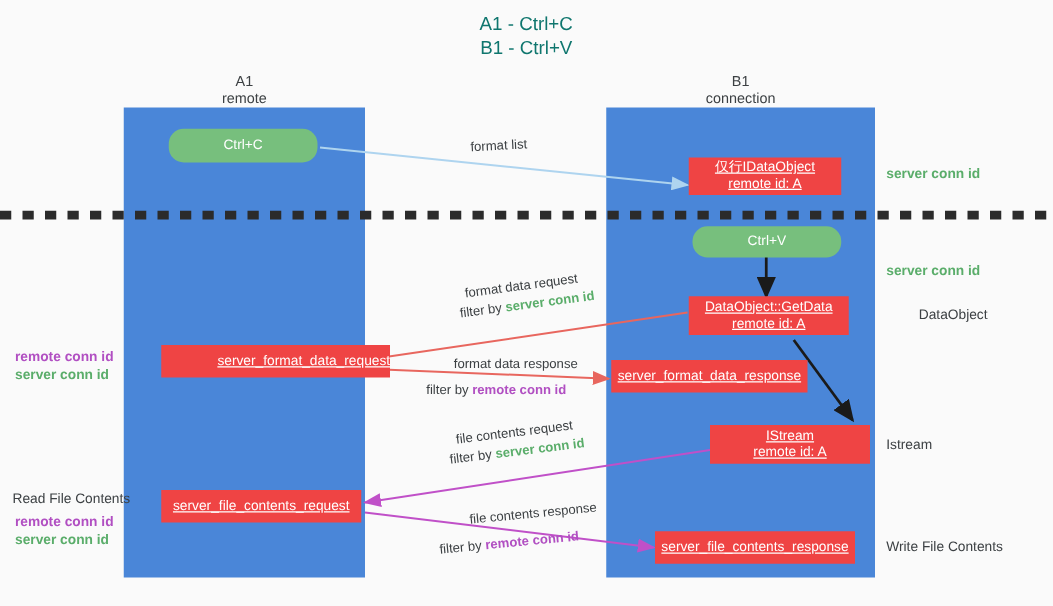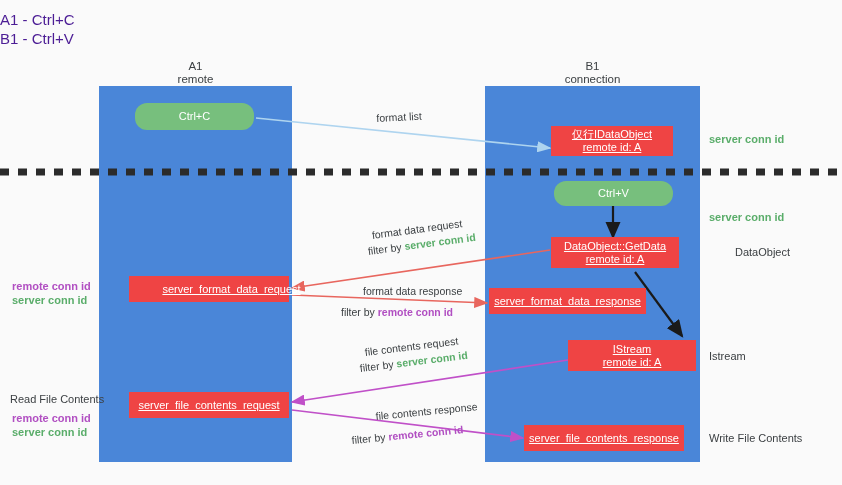--- a/index.html
+++ b/index.html
@@ -17,23 +17,23 @@
   svg.layer {
     position: absolute;
     left: 0; top: 0;
     width: 842px; height: 485px;
     pointer-events: none;
   }
   .title {
     position: absolute;
     left: 0; right: 0;
     top: 10px;
-    text-align: left;
+    text-align: center;
     font-size: 15px;
-    color: #4c1d95;
+    color: #0f766e;
     line-height: 19px;
   }
   .col {
     position: absolute;
     background: #4a86d8;
   }
   .colhead {
     position: absolute;
     text-align: center;
     font-size: 11.5px;
@@ -132,21 +132,21 @@
   </svg>
 
   <svg class="layer" viewBox="0 0 842 485">
     <line x1="0" y1="172" x2="842" y2="172" stroke="#2b2b2b" stroke-width="7" stroke-dasharray="9 9"></line>
   </svg>
 
   <div class="box green" style="left:135px; top:103px; width:119px; height:27px;">
     <span>Ctrl+C</span>
   </div>
 
-  <div class="box orange" style="left:129px; top:276px; width:160px; height:26px;padding-left:45px;">
+  <div class="box orange" style="left:129px; top:276px; width:183px; height:26px;padding-left:45px;">
     <span>server_format_data_request</span>
   </div>
 
   <div class="box orange" style="left:129px; top:392px; width:160px; height:26px;">
     <span>server_file_contents_request</span>
   </div>
 
   <div class="box orange" style="left:551px; top:126px; width:122px; height:30px;">
     <span>仅行IDataObject</span>
     <span>remote id: A</span>

